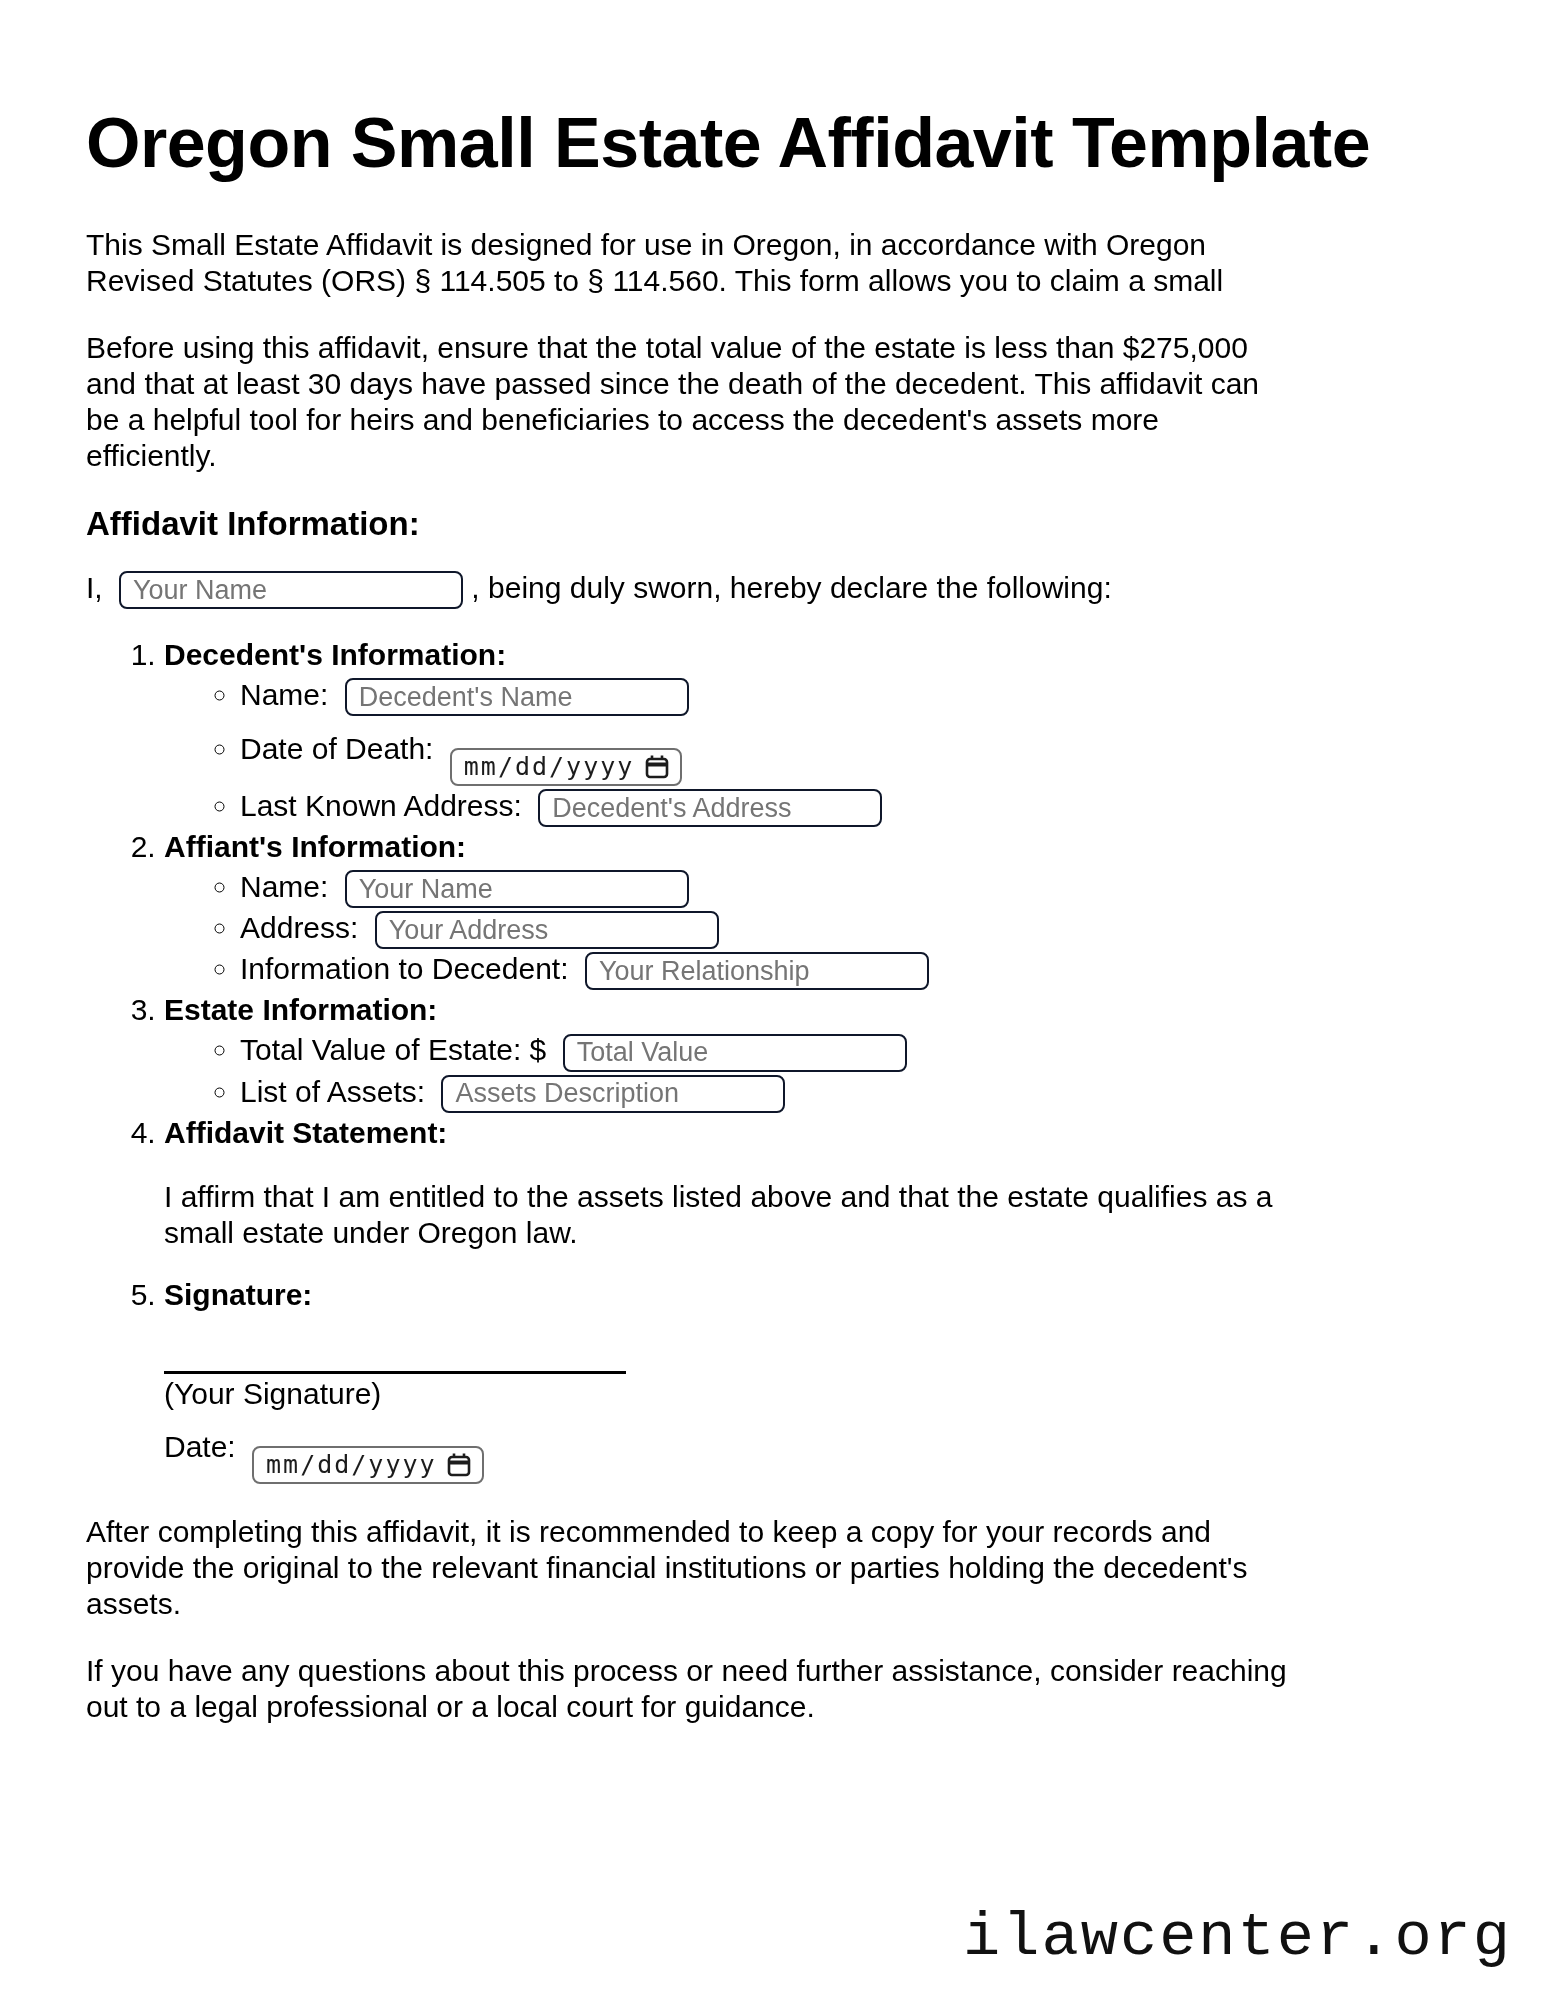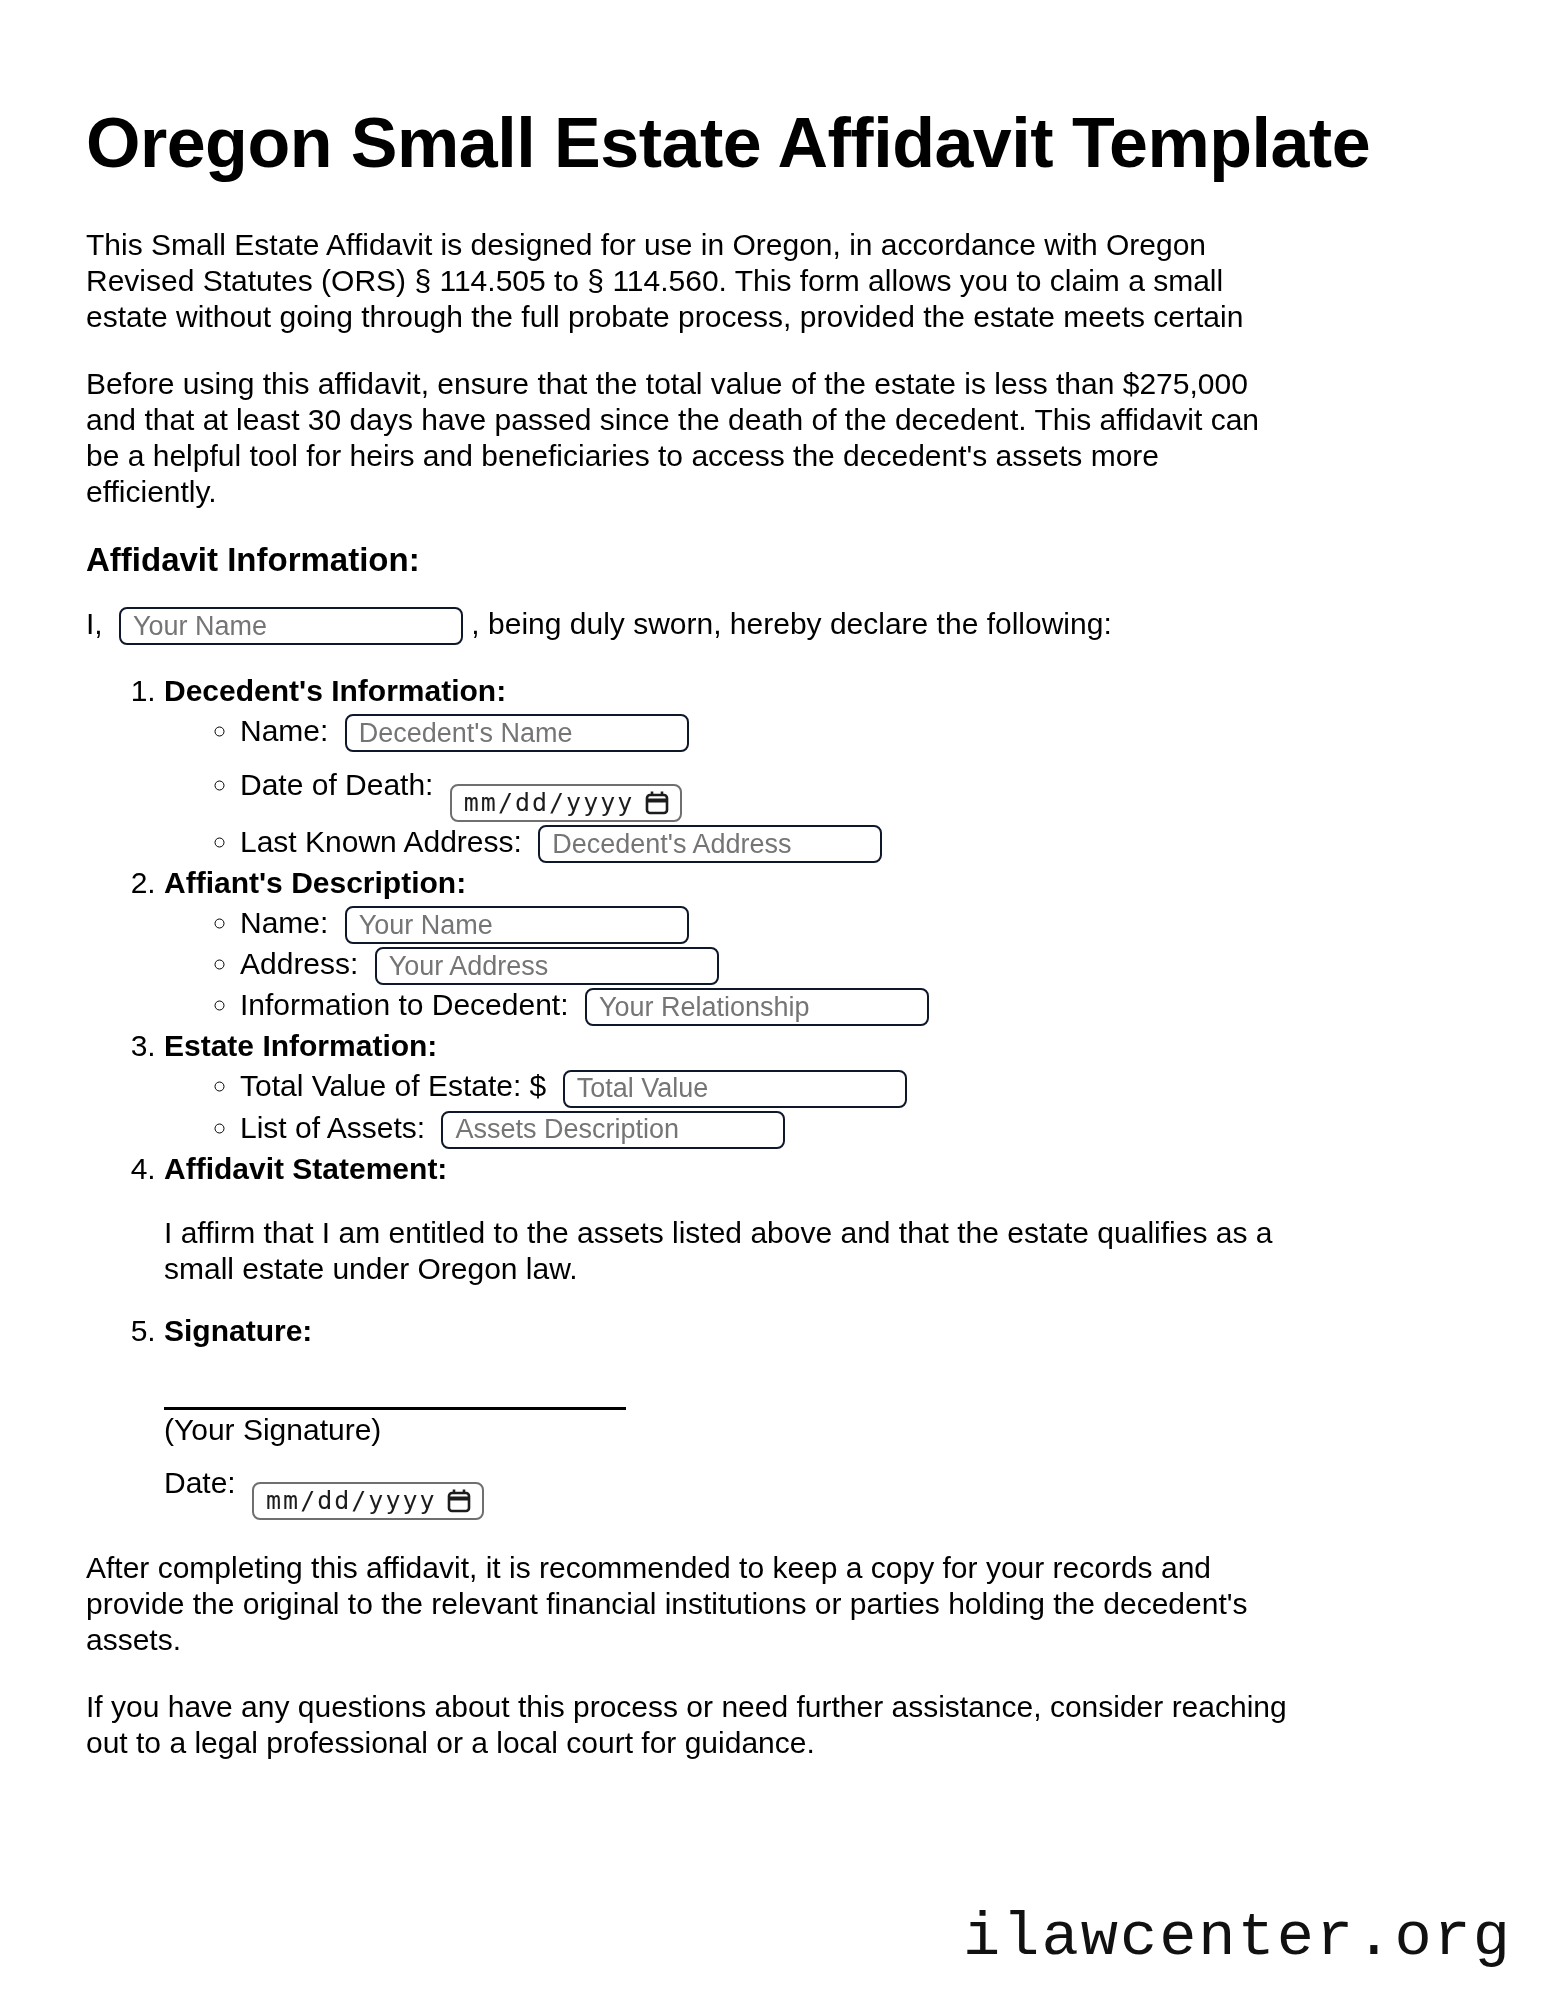--- a/index.html
+++ b/index.html
@@ -53,21 +53,20 @@
   .cal{flex:0 0 auto;}
 </style>
 </head>
 <body>
 
 <h1>Oregon Small Estate Affidavit Template</h1>
 
 <div class="para">
   <div class="pline">This Small Estate Affidavit is designed for use in Oregon, in accordance with Oregon</div>
   <div class="pline">Revised Statutes (ORS) § 114.505 to § 114.560. This form allows you to claim a small</div>
-  <div class="pline">estate without going through the full probate process, provided the estate meets certain</div>
 </div>
 
 <div class="para">
   <div class="pline">Before using this affidavit, ensure that the total value of the estate is less than $275,000</div>
   <div class="pline">and that at least 30 days have passed since the death of the decedent. This affidavit can</div>
   <div class="pline">be a helpful tool for heirs and beneficiaries to access the decedent's assets more</div>
   <div class="pline">efficiently.</div>
 </div>
 
 <div class="subhead">Affidavit Information:</div>
@@ -100,21 +99,21 @@
         </span>
       </li>
       <li>
         <span>Last Known Address:</span>
         <input class="ti" type="text" placeholder="Decedent's Address" style="">
       </li>
     </ul>
   </li>
 
   <li>
-    <span class="sec-title">Affiant's Description:</span>
+    <span class="sec-title">Affiant's Information:</span>
     <ul class="sub">
       <li>
         <span>Name:</span>
         <input class="ti" type="text" placeholder="Your Name" style="">
       </li>
       <li>
         <span>Address:</span>
         <input class="ti" type="text" placeholder="Your Address" style="">
       </li>
       <li>

